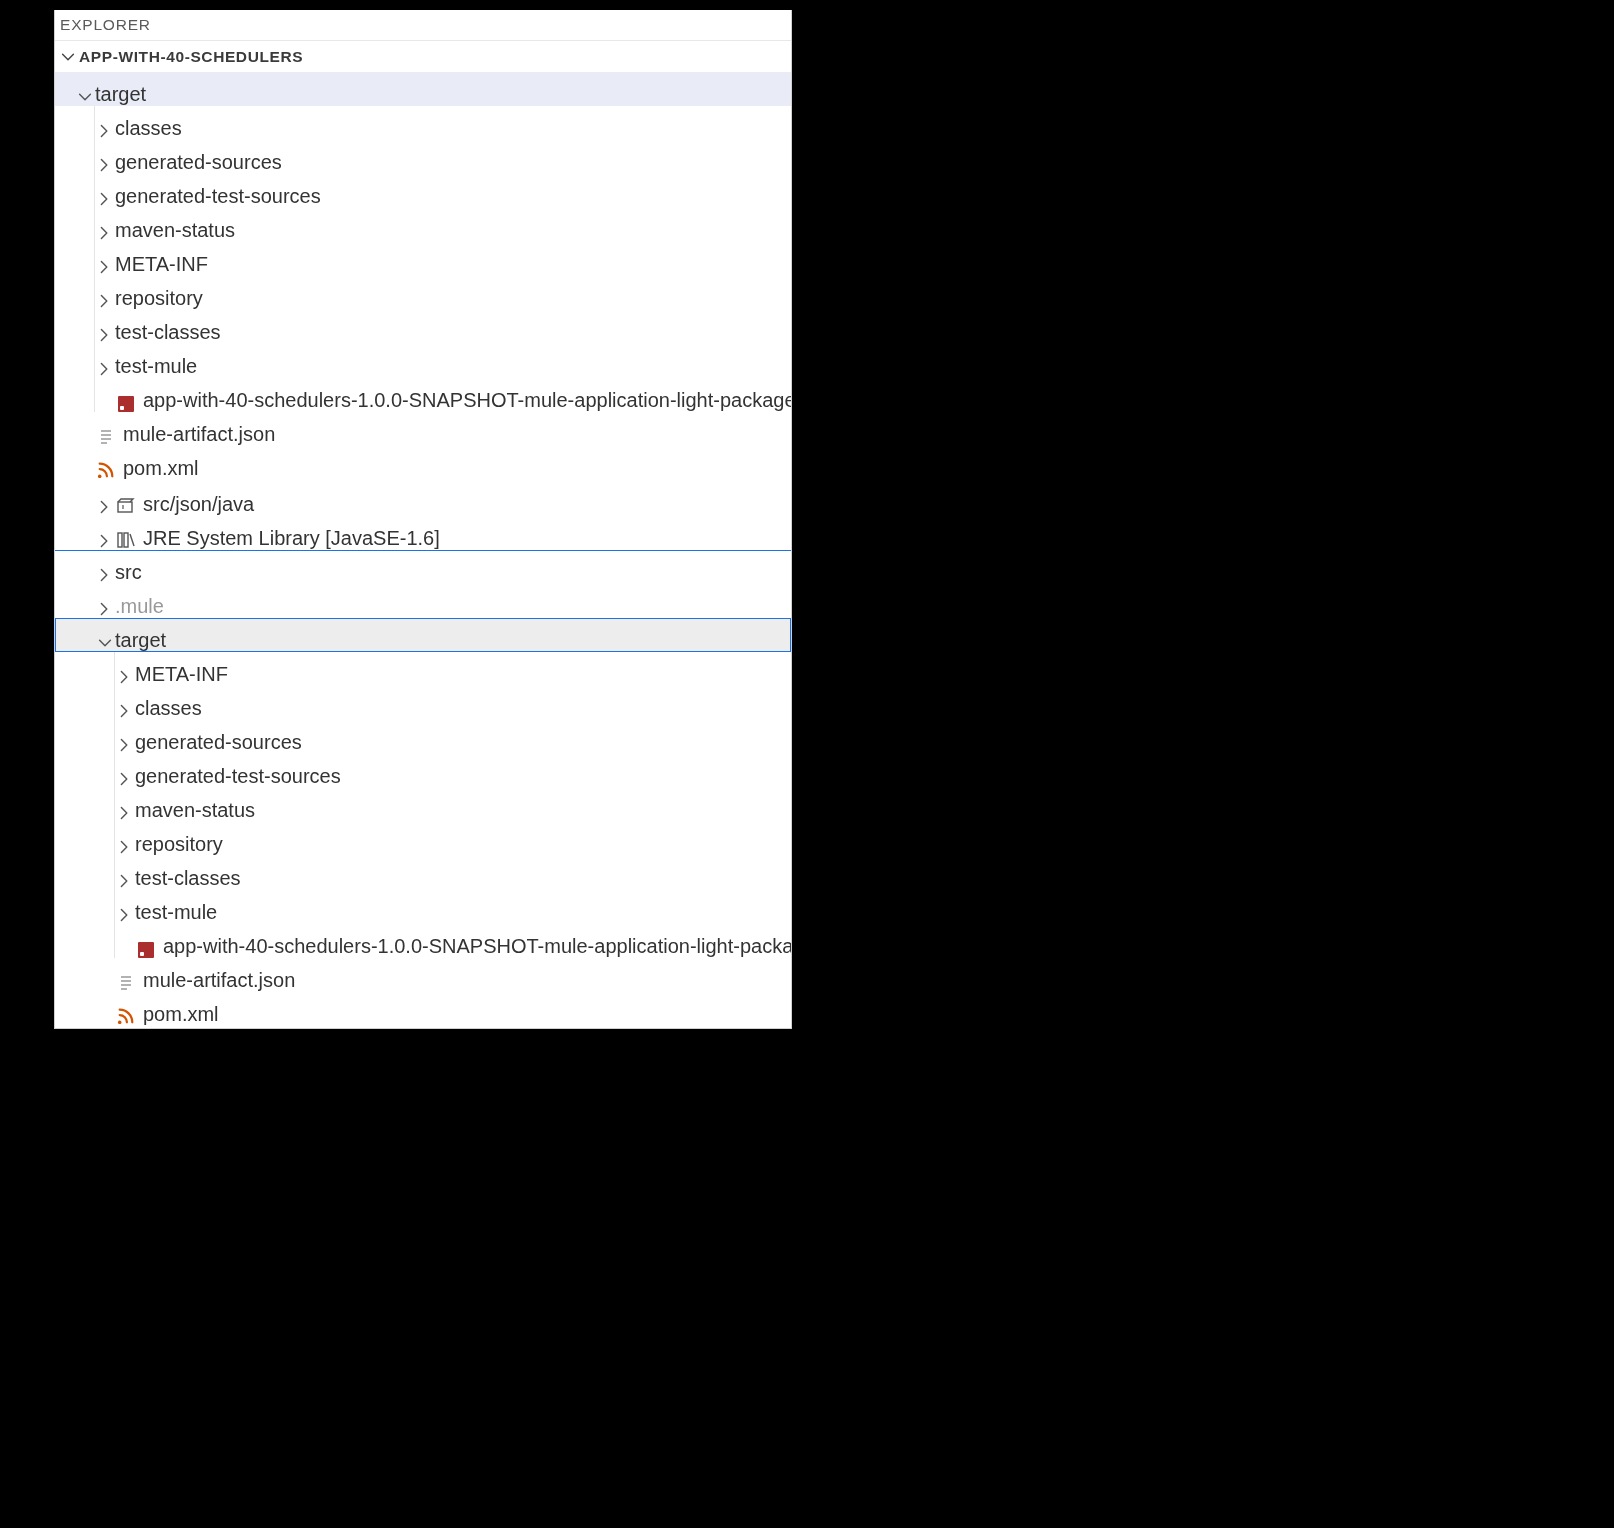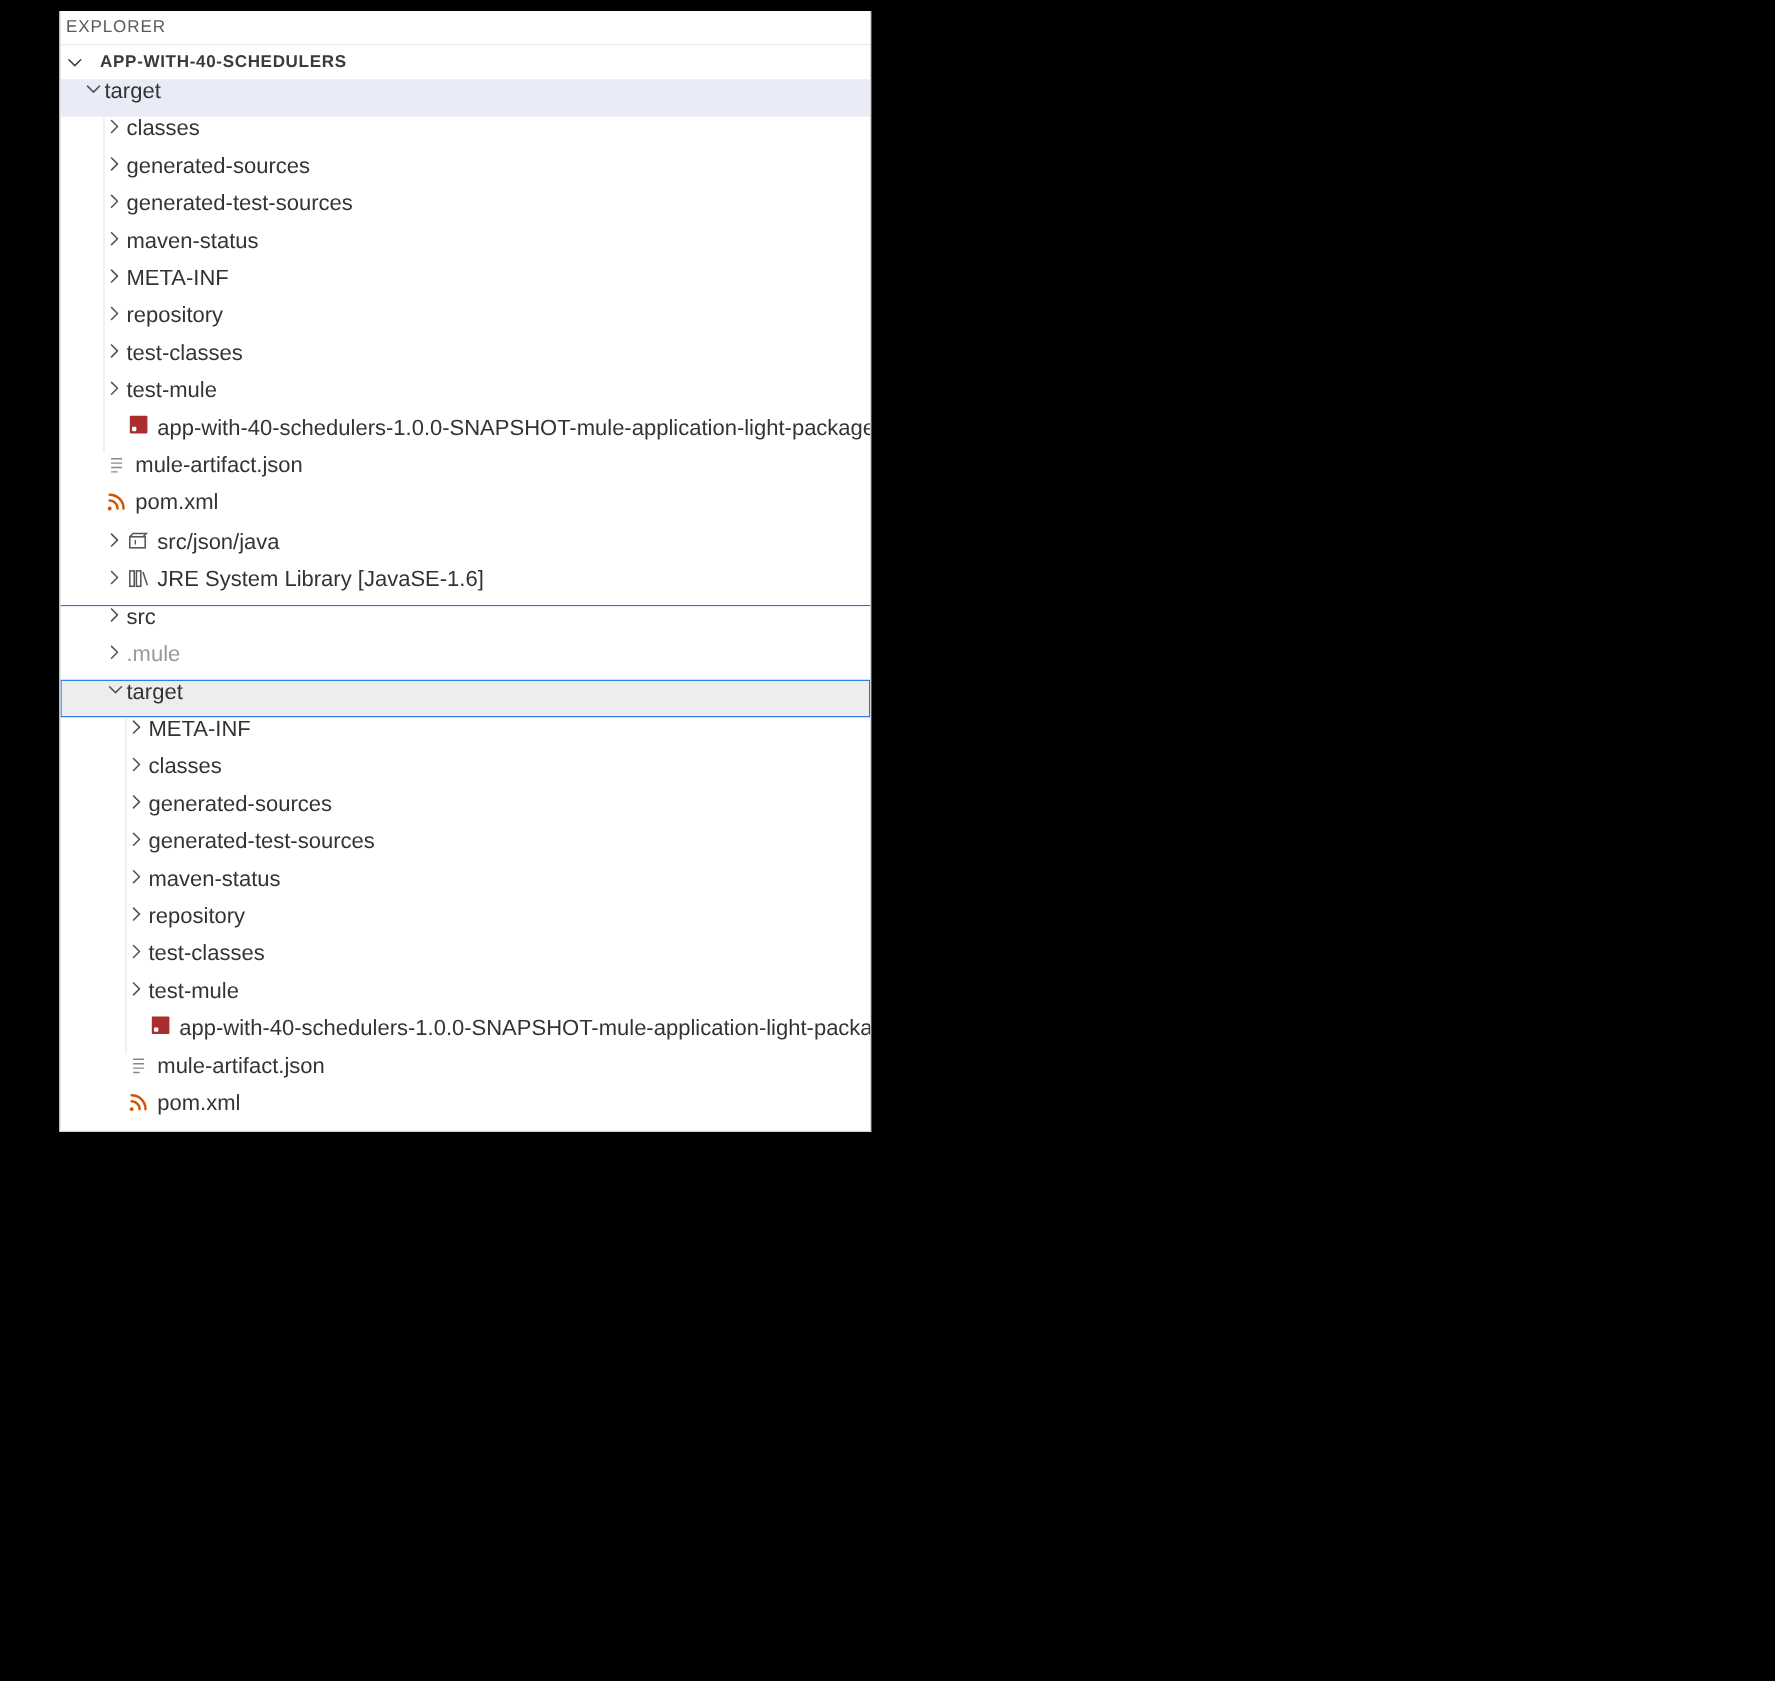--- a/index.html
+++ b/index.html
@@ -32,21 +32,20 @@
       display: flex;
       align-items: center;
       padding: 2px 4px;
       font-size: 15.5px;
       font-weight: 700;
       letter-spacing: 0.6px;
       color: #3a3a3a;
       cursor: pointer;
       border-top: 1px solid #e8e8e8;
       height: 32px;
-      gap: 12px;
     }
     .section-header .chev {
       width: 18px;
       display: inline-flex;
       justify-content: center;
       margin-right: 2px;
     }
     .section-header .spacer {
       flex: 1;
     }
@@ -61,21 +60,21 @@
       height: 22px;
       display: inline-flex;
       align-items: center;
       justify-content: center;
     }
     .tree {
       padding-bottom: 2px;
     }
     .row {
       display: flex;
-      align-items: flex-start;
+      align-items: flex-end;
       height: 34px;
       font-size: 20px;
       color: #333;
       cursor: pointer;
       white-space: nowrap;
       position: relative;
     }
     .row.selected-light {
       background: #e9ecf7;
     }

